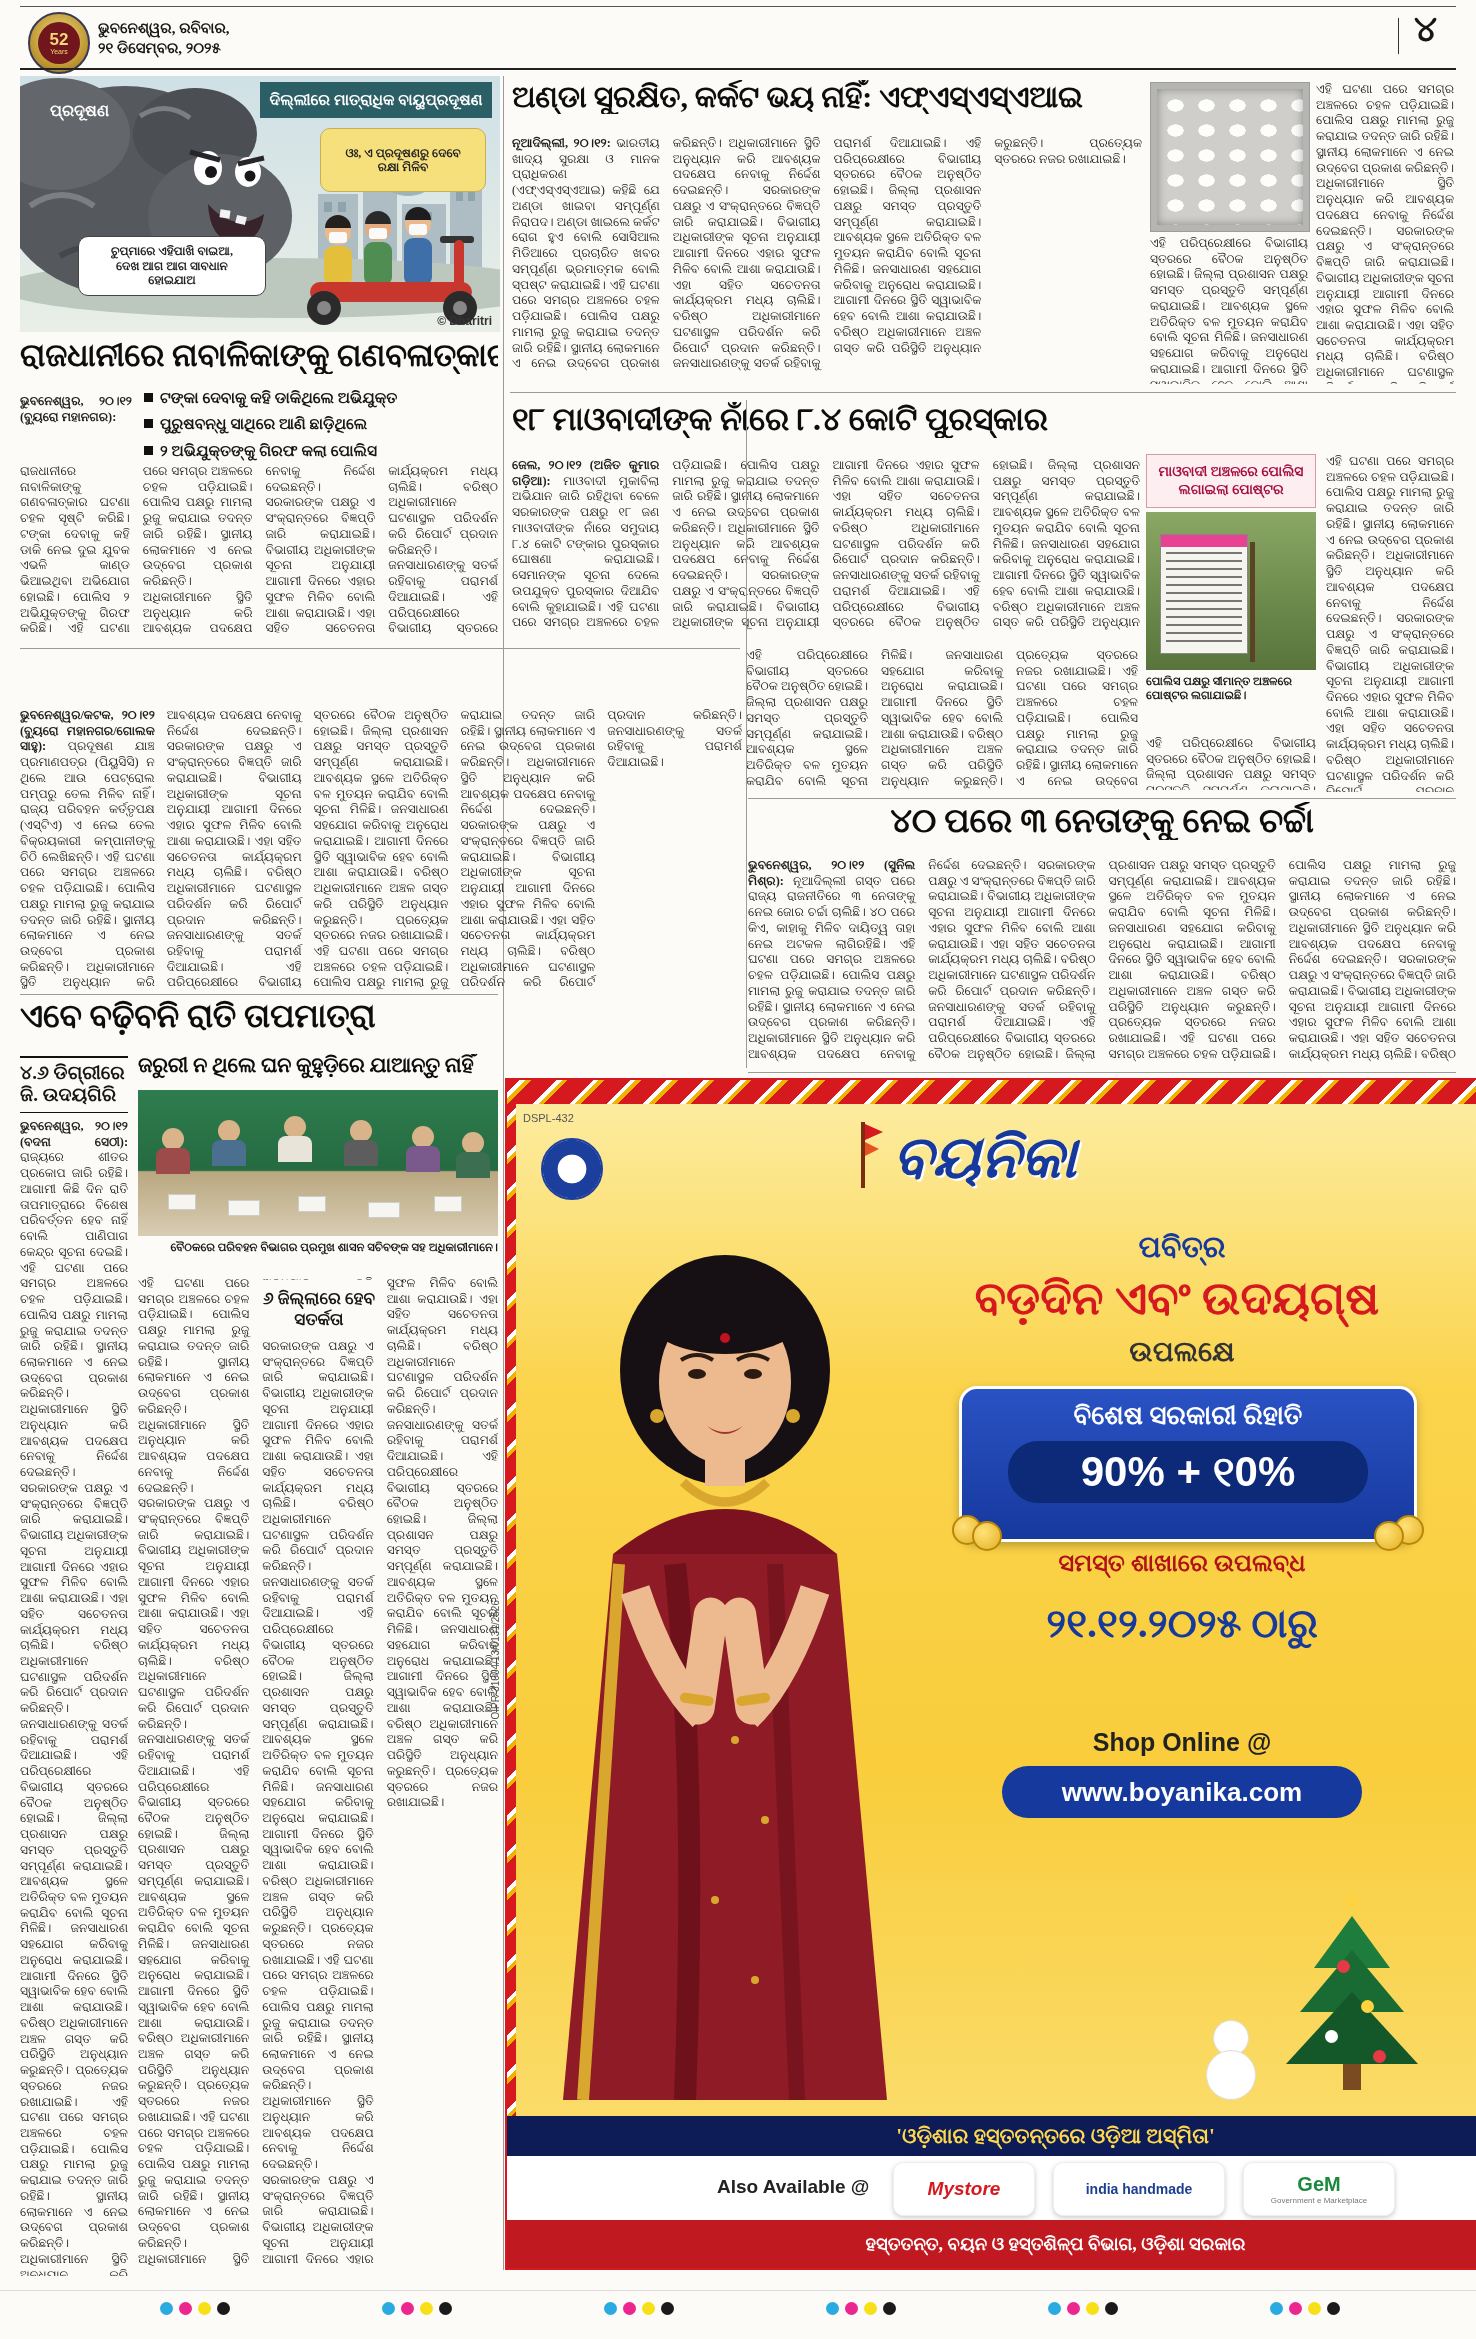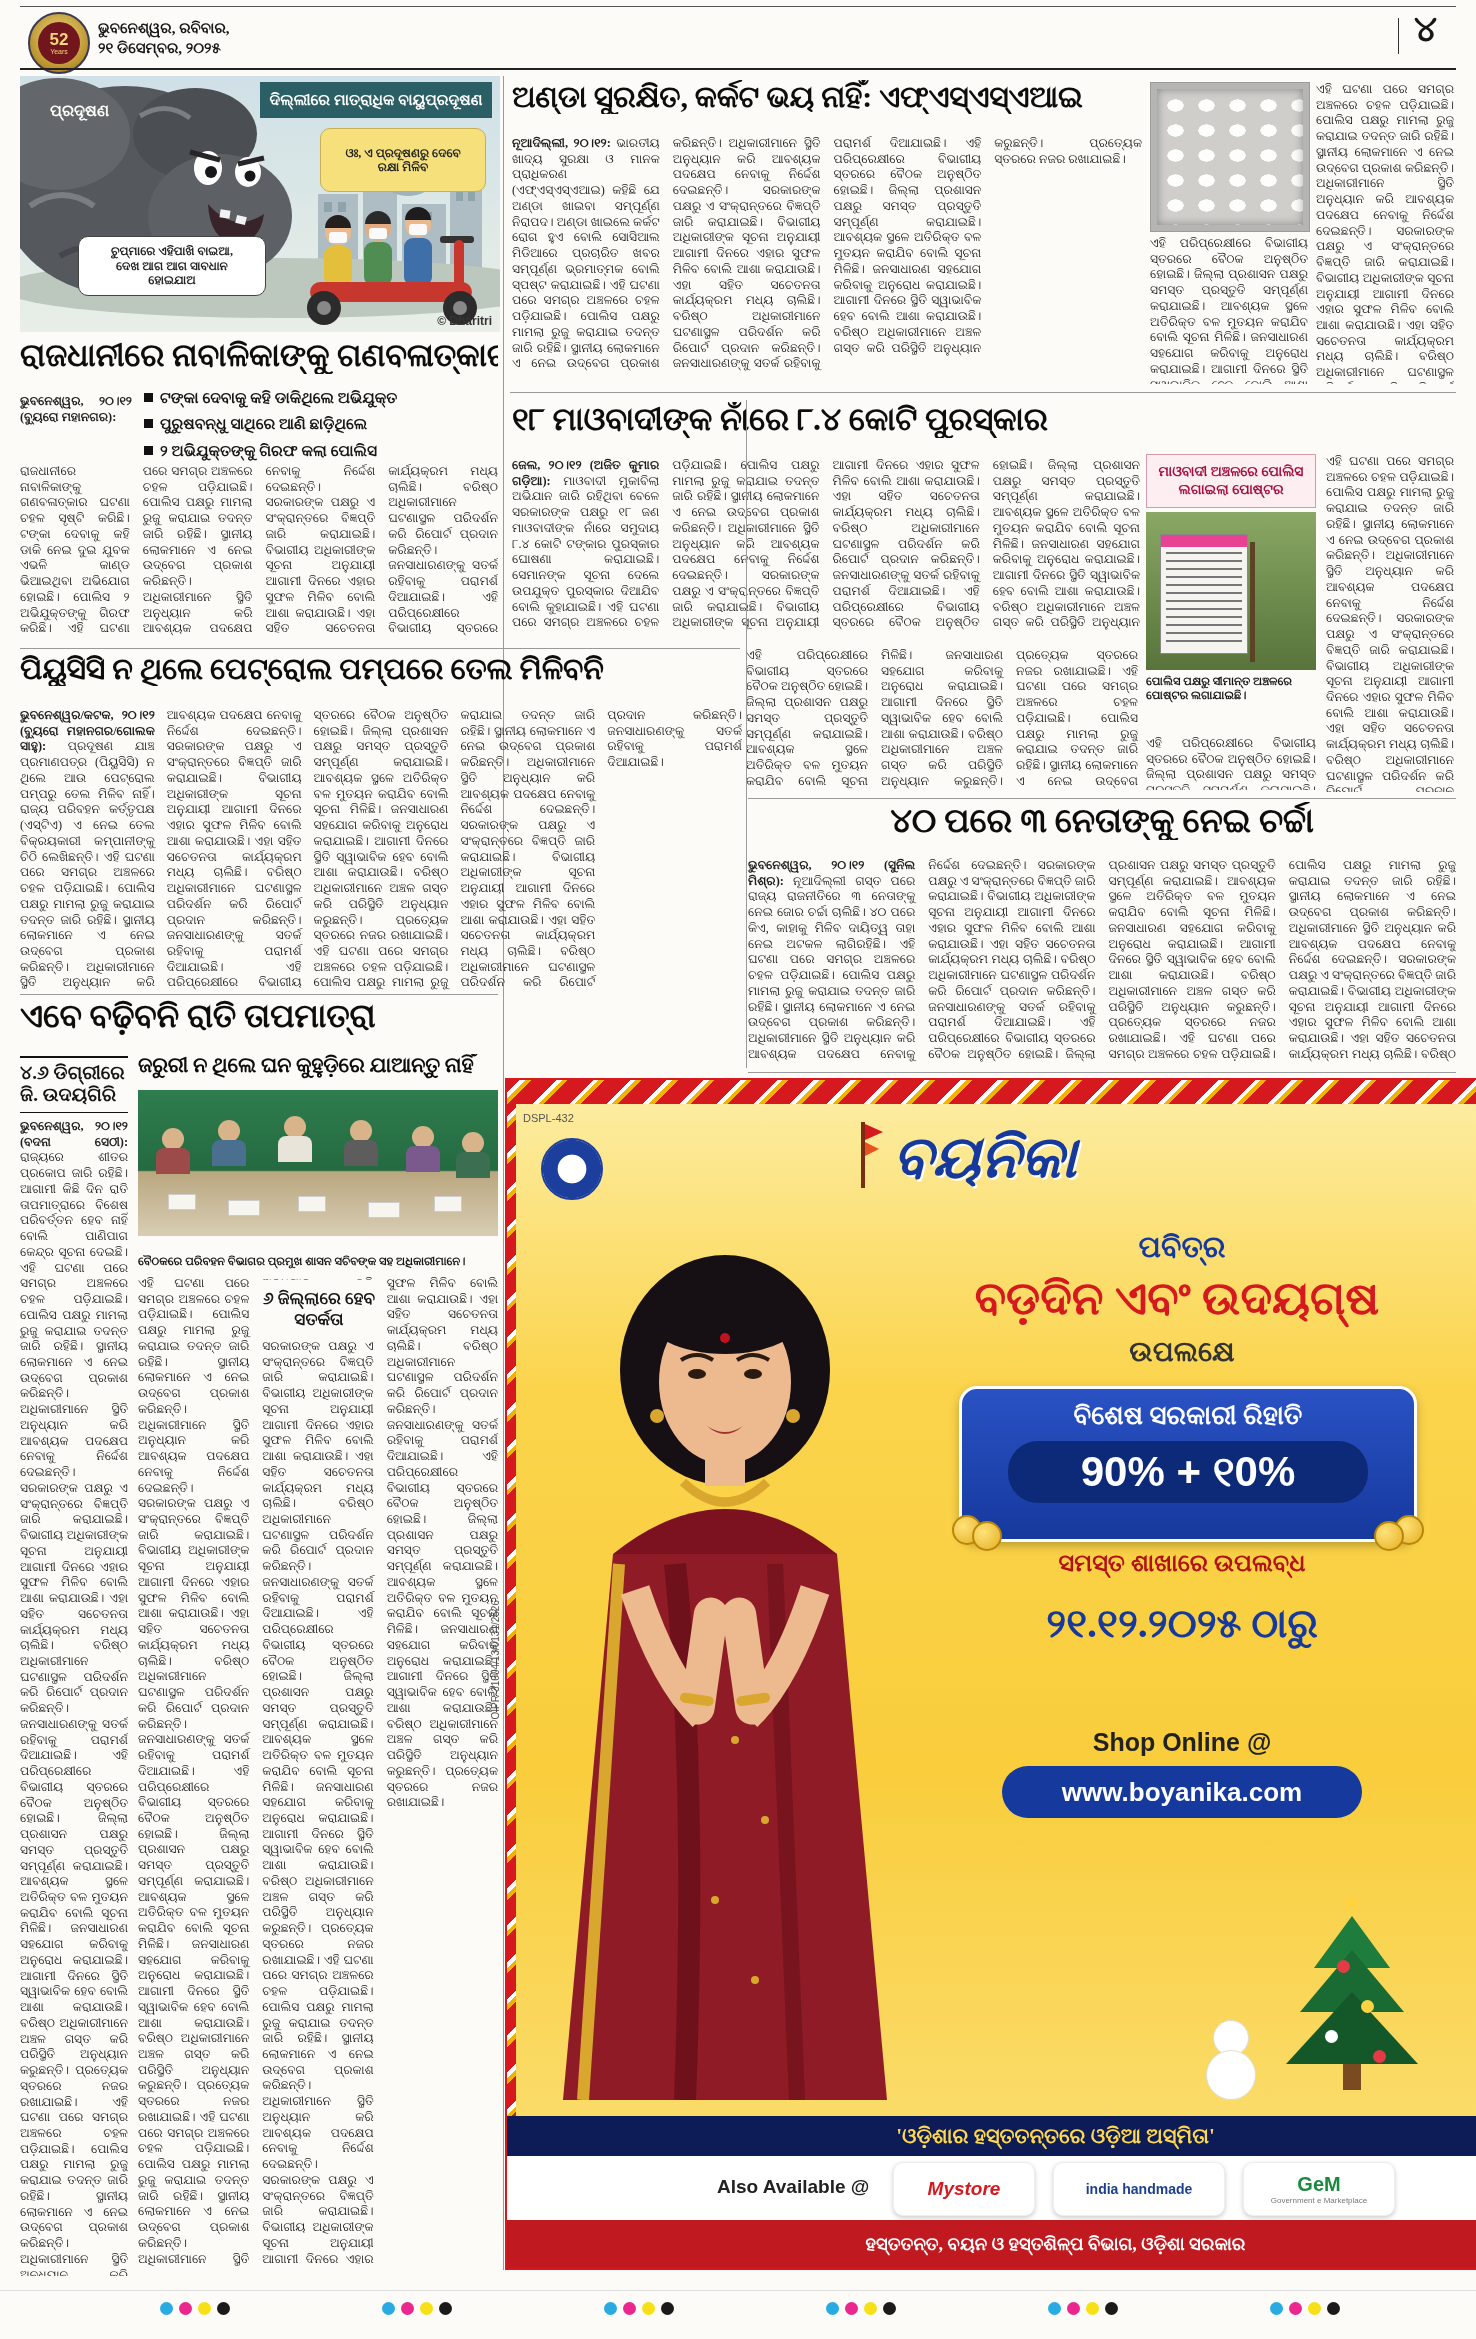--- a/index.html
+++ b/index.html
@@ -225,21 +225,20 @@
     <div class="abs body-txt clip cols3" style="left:236px;top:252px;width:392px;height:142px;">
       <span class="seg">ଏହି ପରିପ୍ରେକ୍ଷୀରେ ବିଭାଗୀୟ ସ୍ତରରେ ବୈଠକ ଅନୁଷ୍ଠିତ ହୋଇଛି। ଜିଲ୍ଲା ପ୍ରଶାସନ ପକ୍ଷରୁ ସମସ୍ତ ପ୍ରସ୍ତୁତି ସମ୍ପୂର୍ଣ୍ଣ କରାଯାଇଛି। ଆବଶ୍ୟକ ସ୍ଥଳେ ଅତିରିକ୍ତ ବଳ ମୁତୟନ କରାଯିବ ବୋଲି ସୂଚନା ମିଳିଛି। ଜନସାଧାରଣ ସହଯୋଗ କରିବାକୁ ଅନୁରୋଧ କରାଯାଇଛି। ଆଗାମୀ ଦିନରେ ସ୍ଥିତି ସ୍ୱାଭାବିକ ହେବ ବୋଲି ଆଶା କରାଯାଉଛି। ବରିଷ୍ଠ ଅଧିକାରୀମାନେ ଅଞ୍ଚଳ ଗସ୍ତ କରି ପରିସ୍ଥିତି ଅନୁଧ୍ୟାନ କରୁଛନ୍ତି। ପ୍ରତ୍ୟେକ ସ୍ତରରେ ନଜର ରଖାଯାଇଛି।</span><span class="seg">ଏହି ଘଟଣା ପରେ ସମଗ୍ର ଅଞ୍ଚଳରେ ଚହଳ ପଡ଼ିଯାଇଛି। ପୋଲିସ ପକ୍ଷରୁ ମାମଲା ରୁଜୁ କରାଯାଇ ତଦନ୍ତ ଜାରି ରହିଛି। ସ୍ଥାନୀୟ ଲୋକମାନେ ଏ ନେଇ ଉଦ୍‌ବେଗ ପ୍ରକାଶ କରିଛନ୍ତି। ଅଧିକାରୀମାନେ ସ୍ଥିତି ଅନୁଧ୍ୟାନ କରି ଆବଶ୍ୟକ ପଦକ୍ଷେପ ନେବାକୁ ନିର୍ଦ୍ଦେଶ ଦେଇଛନ୍ତି। ସରକାରଙ୍କ ପକ୍ଷରୁ ଏ ସଂକ୍ରାନ୍ତରେ ବିଜ୍ଞପ୍ତି ଜାରି କରାଯାଇଛି। ବିଭାଗୀୟ ଅଧିକାରୀଙ୍କ ସୂଚନା ଅନୁଯାୟୀ ଆଗାମୀ ଦିନରେ ଏହାର ସୁଫଳ ମିଳିବ ବୋଲି ଆଶା କରାଯାଉଛି। ଏହା ସହିତ ସଚେତନତା କାର୍ଯ୍ୟକ୍ରମ ମଧ୍ୟ ଚାଲିଛି। ବରିଷ୍ଠ ଅଧିକାରୀମାନେ ଘଟଣାସ୍ଥଳ ପରିଦର୍ଶନ କରି ରିପୋର୍ଟ ପ୍ରଦାନ କରିଛନ୍ତି। ଜନସାଧାରଣଙ୍କୁ ସତର୍କ ରହିବାକୁ ପରାମର୍ଶ ଦିଆଯାଇଛି।</span>
     </div>
   </div>
 
   <div class="abs rule-thin" style="left:748px;top:798px;width:708px;height:1px;background:#9a9a9a;"></div>
   <div class="abs rule-thin" style="left:746px;top:400px;height:668px;"></div>
 
   <div class="abs rule-thin" style="left:20px;top:648px;width:720px;height:1px;background:#9a9a9a;"></div>
   <div class="abs" style="left:20px;top:652px;width:722px;height:344px;">
-    <div class="abs hl" style="left:0;top:0;width:720px;font-size:30px;">ପିୟୁସିସି ନ ଥିଲେ ପେଟ୍ରୋଲ ପମ୍ପରେ ତେଲ ମିଳିବନି</div>
     <div class="abs body-txt clip cols5" style="left:0;top:56px;width:722px;height:286px;">
       <span class="dl seg">ଭୁବନେଶ୍ୱର/କଟକ, ୨୦।୧୨ (ବ୍ୟୁରୋ ମହାନଗର/ଗୋଲକ ସାହୁ):</span><span class="seg">ପ୍ରଦୂଷଣ ଯାଞ୍ଚ ପ୍ରମାଣପତ୍ର (ପିୟୁସିସି) ନ ଥିଲେ ଆଉ ପେଟ୍ରୋଲ ପମ୍ପରୁ ତେଲ ମିଳିବ ନାହିଁ। ରାଜ୍ୟ ପରିବହନ କର୍ତ୍ତୃପକ୍ଷ (ଏସ୍‌ଟିଏ) ଏ ନେଇ ତେଲ ବିକ୍ରୟକାରୀ କମ୍ପାନୀଙ୍କୁ ଚିଠି ଲେଖିଛନ୍ତି।</span><span class="seg">ଏହି ଘଟଣା ପରେ ସମଗ୍ର ଅଞ୍ଚଳରେ ଚହଳ ପଡ଼ିଯାଇଛି। ପୋଲିସ ପକ୍ଷରୁ ମାମଲା ରୁଜୁ କରାଯାଇ ତଦନ୍ତ ଜାରି ରହିଛି। ସ୍ଥାନୀୟ ଲୋକମାନେ ଏ ନେଇ ଉଦ୍‌ବେଗ ପ୍ରକାଶ କରିଛନ୍ତି। ଅଧିକାରୀମାନେ ସ୍ଥିତି ଅନୁଧ୍ୟାନ କରି ଆବଶ୍ୟକ ପଦକ୍ଷେପ ନେବାକୁ ନିର୍ଦ୍ଦେଶ ଦେଇଛନ୍ତି। ସରକାରଙ୍କ ପକ୍ଷରୁ ଏ ସଂକ୍ରାନ୍ତରେ ବିଜ୍ଞପ୍ତି ଜାରି କରାଯାଇଛି। ବିଭାଗୀୟ ଅଧିକାରୀଙ୍କ ସୂଚନା ଅନୁଯାୟୀ ଆଗାମୀ ଦିନରେ ଏହାର ସୁଫଳ ମିଳିବ ବୋଲି ଆଶା କରାଯାଉଛି। ଏହା ସହିତ ସଚେତନତା କାର୍ଯ୍ୟକ୍ରମ ମଧ୍ୟ ଚାଲିଛି। ବରିଷ୍ଠ ଅଧିକାରୀମାନେ ଘଟଣାସ୍ଥଳ ପରିଦର୍ଶନ କରି ରିପୋର୍ଟ ପ୍ରଦାନ କରିଛନ୍ତି। ଜନସାଧାରଣଙ୍କୁ ସତର୍କ ରହିବାକୁ ପରାମର୍ଶ ଦିଆଯାଇଛି।</span><span class="seg">ଏହି ପରିପ୍ରେକ୍ଷୀରେ ବିଭାଗୀୟ ସ୍ତରରେ ବୈଠକ ଅନୁଷ୍ଠିତ ହୋଇଛି। ଜିଲ୍ଲା ପ୍ରଶାସନ ପକ୍ଷରୁ ସମସ୍ତ ପ୍ରସ୍ତୁତି ସମ୍ପୂର୍ଣ୍ଣ କରାଯାଇଛି। ଆବଶ୍ୟକ ସ୍ଥଳେ ଅତିରିକ୍ତ ବଳ ମୁତୟନ କରାଯିବ ବୋଲି ସୂଚନା ମିଳିଛି। ଜନସାଧାରଣ ସହଯୋଗ କରିବାକୁ ଅନୁରୋଧ କରାଯାଇଛି। ଆଗାମୀ ଦିନରେ ସ୍ଥିତି ସ୍ୱାଭାବିକ ହେବ ବୋଲି ଆଶା କରାଯାଉଛି। ବରିଷ୍ଠ ଅଧିକାରୀମାନେ ଅଞ୍ଚଳ ଗସ୍ତ କରି ପରିସ୍ଥିତି ଅନୁଧ୍ୟାନ କରୁଛନ୍ତି। ପ୍ରତ୍ୟେକ ସ୍ତରରେ ନଜର ରଖାଯାଇଛି।</span><span class="seg">ଏହି ଘଟଣା ପରେ ସମଗ୍ର ଅଞ୍ଚଳରେ ଚହଳ ପଡ଼ିଯାଇଛି। ପୋଲିସ ପକ୍ଷରୁ ମାମଲା ରୁଜୁ କରାଯାଇ ତଦନ୍ତ ଜାରି ରହିଛି। ସ୍ଥାନୀୟ ଲୋକମାନେ ଏ ନେଇ ଉଦ୍‌ବେଗ ପ୍ରକାଶ କରିଛନ୍ତି। ଅଧିକାରୀମାନେ ସ୍ଥିତି ଅନୁଧ୍ୟାନ କରି ଆବଶ୍ୟକ ପଦକ୍ଷେପ ନେବାକୁ ନିର୍ଦ୍ଦେଶ ଦେଇଛନ୍ତି। ସରକାରଙ୍କ ପକ୍ଷରୁ ଏ ସଂକ୍ରାନ୍ତରେ ବିଜ୍ଞପ୍ତି ଜାରି କରାଯାଇଛି। ବିଭାଗୀୟ ଅଧିକାରୀଙ୍କ ସୂଚନା ଅନୁଯାୟୀ ଆଗାମୀ ଦିନରେ ଏହାର ସୁଫଳ ମିଳିବ ବୋଲି ଆଶା କରାଯାଉଛି। ଏହା ସହିତ ସଚେତନତା କାର୍ଯ୍ୟକ୍ରମ ମଧ୍ୟ ଚାଲିଛି। ବରିଷ୍ଠ ଅଧିକାରୀମାନେ ଘଟଣାସ୍ଥଳ ପରିଦର୍ଶନ କରି ରିପୋର୍ଟ ପ୍ରଦାନ କରିଛନ୍ତି। ଜନସାଧାରଣଙ୍କୁ ସତର୍କ ରହିବାକୁ ପରାମର୍ଶ ଦିଆଯାଇଛି।</span>
     </div>
   </div>
 
   <div class="abs" style="left:748px;top:802px;width:708px;height:268px;">
     <div class="abs hl" style="left:0;top:0;width:708px;font-size:34px;text-align:center;">୪୦ ପରେ ୩ ନେତାଙ୍କୁ ନେଇ ଚର୍ଚ୍ଚା</div>
     <div class="abs body-txt clip cols4" style="left:0;top:56px;width:708px;height:210px;">
       <span class="dl seg">ଭୁବନେଶ୍ୱର, ୨୦।୧୨ (ସୁନିଲ ମିଶ୍ର):</span><span class="seg">ନୂଆଦିଲ୍ଲୀ ଗସ୍ତ ପରେ ରାଜ୍ୟ ରାଜନୀତିରେ ୩ ନେତାଙ୍କୁ ନେଇ ଜୋର ଚର୍ଚ୍ଚା ଚାଲିଛି। ୪୦ ପରେ କିଏ, କାହାକୁ ମିଳିବ ଦାୟିତ୍ୱ ତାହା ନେଇ ଅଟକଳ ଲାଗିରହିଛି।</span><span class="seg">ଏହି ଘଟଣା ପରେ ସମଗ୍ର ଅଞ୍ଚଳରେ ଚହଳ ପଡ଼ିଯାଇଛି। ପୋଲିସ ପକ୍ଷରୁ ମାମଲା ରୁଜୁ କରାଯାଇ ତଦନ୍ତ ଜାରି ରହିଛି। ସ୍ଥାନୀୟ ଲୋକମାନେ ଏ ନେଇ ଉଦ୍‌ବେଗ ପ୍ରକାଶ କରିଛନ୍ତି। ଅଧିକାରୀମାନେ ସ୍ଥିତି ଅନୁଧ୍ୟାନ କରି ଆବଶ୍ୟକ ପଦକ୍ଷେପ ନେବାକୁ ନିର୍ଦ୍ଦେଶ ଦେଇଛନ୍ତି। ସରକାରଙ୍କ ପକ୍ଷରୁ ଏ ସଂକ୍ରାନ୍ତରେ ବିଜ୍ଞପ୍ତି ଜାରି କରାଯାଇଛି। ବିଭାଗୀୟ ଅଧିକାରୀଙ୍କ ସୂଚନା ଅନୁଯାୟୀ ଆଗାମୀ ଦିନରେ ଏହାର ସୁଫଳ ମିଳିବ ବୋଲି ଆଶା କରାଯାଉଛି। ଏହା ସହିତ ସଚେତନତା କାର୍ଯ୍ୟକ୍ରମ ମଧ୍ୟ ଚାଲିଛି। ବରିଷ୍ଠ ଅଧିକାରୀମାନେ ଘଟଣାସ୍ଥଳ ପରିଦର୍ଶନ କରି ରିପୋର୍ଟ ପ୍ରଦାନ କରିଛନ୍ତି। ଜନସାଧାରଣଙ୍କୁ ସତର୍କ ରହିବାକୁ ପରାମର୍ଶ ଦିଆଯାଇଛି।</span><span class="seg">ଏହି ପରିପ୍ରେକ୍ଷୀରେ ବିଭାଗୀୟ ସ୍ତରରେ ବୈଠକ ଅନୁଷ୍ଠିତ ହୋଇଛି। ଜିଲ୍ଲା ପ୍ରଶାସନ ପକ୍ଷରୁ ସମସ୍ତ ପ୍ରସ୍ତୁତି ସମ୍ପୂର୍ଣ୍ଣ କରାଯାଇଛି। ଆବଶ୍ୟକ ସ୍ଥଳେ ଅତିରିକ୍ତ ବଳ ମୁତୟନ କରାଯିବ ବୋଲି ସୂଚନା ମିଳିଛି। ଜନସାଧାରଣ ସହଯୋଗ କରିବାକୁ ଅନୁରୋଧ କରାଯାଇଛି। ଆଗାମୀ ଦିନରେ ସ୍ଥିତି ସ୍ୱାଭାବିକ ହେବ ବୋଲି ଆଶା କରାଯାଉଛି। ବରିଷ୍ଠ ଅଧିକାରୀମାନେ ଅଞ୍ଚଳ ଗସ୍ତ କରି ପରିସ୍ଥିତି ଅନୁଧ୍ୟାନ କରୁଛନ୍ତି। ପ୍ରତ୍ୟେକ ସ୍ତରରେ ନଜର ରଖାଯାଇଛି।</span><span class="seg">ଏହି ଘଟଣା ପରେ ସମଗ୍ର ଅଞ୍ଚଳରେ ଚହଳ ପଡ଼ିଯାଇଛି। ପୋଲିସ ପକ୍ଷରୁ ମାମଲା ରୁଜୁ କରାଯାଇ ତଦନ୍ତ ଜାରି ରହିଛି। ସ୍ଥାନୀୟ ଲୋକମାନେ ଏ ନେଇ ଉଦ୍‌ବେଗ ପ୍ରକାଶ କରିଛନ୍ତି। ଅଧିକାରୀମାନେ ସ୍ଥିତି ଅନୁଧ୍ୟାନ କରି ଆବଶ୍ୟକ ପଦକ୍ଷେପ ନେବାକୁ ନିର୍ଦ୍ଦେଶ ଦେଇଛନ୍ତି। ସରକାରଙ୍କ ପକ୍ଷରୁ ଏ ସଂକ୍ରାନ୍ତରେ ବିଜ୍ଞପ୍ତି ଜାରି କରାଯାଇଛି। ବିଭାଗୀୟ ଅଧିକାରୀଙ୍କ ସୂଚନା ଅନୁଯାୟୀ ଆଗାମୀ ଦିନରେ ଏହାର ସୁଫଳ ମିଳିବ ବୋଲି ଆଶା କରାଯାଉଛି। ଏହା ସହିତ ସଚେତନତା କାର୍ଯ୍ୟକ୍ରମ ମଧ୍ୟ ଚାଲିଛି। ବରିଷ୍ଠ ଅଧିକାରୀମାନେ ଘଟଣାସ୍ଥଳ ପରିଦର୍ଶନ କରି ରିପୋର୍ଟ ପ୍ରଦାନ କରିଛନ୍ତି। ଜନସାଧାରଣଙ୍କୁ ସତର୍କ ରହିବାକୁ ପରାମର୍ଶ ଦିଆଯାଇଛି।</span>
     </div>
@@ -285,21 +284,21 @@
       <div class="person" style="left:318px;top:42px;">
           <div class="p-head"></div>
           <div class="p-body" style="background:#3c6e52;"></div>
         </div>
       <div class="paper" style="left:30px;top:104px;width:26px;height:14px;"></div>
       <div class="paper" style="left:90px;top:110px;width:30px;height:14px;"></div>
       <div class="paper" style="left:160px;top:106px;width:26px;height:14px;"></div>
       <div class="paper" style="left:230px;top:112px;width:30px;height:14px;"></div>
       <div class="paper" style="left:296px;top:106px;width:26px;height:14px;"></div>
     </div>
-    <div class="abs caption clip" style="left:118px;top:256px;width:360px;height:30px;">ବୈଠକରେ ପରିବହନ ବିଭାଗର ପ୍ରମୁଖ ଶାସନ ସଚିବଙ୍କ ସହ ଅଧିକାରୀମାନେ।</div>
+    <div class="abs caption clip" style="left:118px;top:242px;width:360px;height:30px;text-align:right;">ବୈଠକରେ ପରିବହନ ବିଭାଗର ପ୍ରମୁଖ ଶାସନ ସଚିବଙ୍କ ସହ ଅଧିକାରୀମାନେ।</div>
 
     <div class="abs body-txt clip cols3" style="left:118px;top:278px;width:360px;height:1000px;">
       <span class="seg">ଏହି ଘଟଣା ପରେ ସମଗ୍ର ଅଞ୍ଚଳରେ ଚହଳ ପଡ଼ିଯାଇଛି। ପୋଲିସ ପକ୍ଷରୁ ମାମଲା ରୁଜୁ କରାଯାଇ ତଦନ୍ତ ଜାରି ରହିଛି। ସ୍ଥାନୀୟ ଲୋକମାନେ ଏ ନେଇ ଉଦ୍‌ବେଗ ପ୍ରକାଶ କରିଛନ୍ତି। ଅଧିକାରୀମାନେ ସ୍ଥିତି ଅନୁଧ୍ୟାନ କରି ଆବଶ୍ୟକ ପଦକ୍ଷେପ ନେବାକୁ ନିର୍ଦ୍ଦେଶ ଦେଇଛନ୍ତି। ସରକାରଙ୍କ ପକ୍ଷରୁ ଏ ସଂକ୍ରାନ୍ତରେ ବିଜ୍ଞପ୍ତି ଜାରି କରାଯାଇଛି। ବିଭାଗୀୟ ଅଧିକାରୀଙ୍କ ସୂଚନା ଅନୁଯାୟୀ ଆଗାମୀ ଦିନରେ ଏହାର ସୁଫଳ ମିଳିବ ବୋଲି ଆଶା କରାଯାଉଛି। ଏହା ସହିତ ସଚେତନତା କାର୍ଯ୍ୟକ୍ରମ ମଧ୍ୟ ଚାଲିଛି। ବରିଷ୍ଠ ଅଧିକାରୀମାନେ ଘଟଣାସ୍ଥଳ ପରିଦର୍ଶନ କରି ରିପୋର୍ଟ ପ୍ରଦାନ କରିଛନ୍ତି। ଜନସାଧାରଣଙ୍କୁ ସତର୍କ ରହିବାକୁ ପରାମର୍ଶ ଦିଆଯାଇଛି।</span><span class="seg">ଏହି ପରିପ୍ରେକ୍ଷୀରେ ବିଭାଗୀୟ ସ୍ତରରେ ବୈଠକ ଅନୁଷ୍ଠିତ ହୋଇଛି। ଜିଲ୍ଲା ପ୍ରଶାସନ ପକ୍ଷରୁ ସମସ୍ତ ପ୍ରସ୍ତୁତି ସମ୍ପୂର୍ଣ୍ଣ କରାଯାଇଛି। ଆବଶ୍ୟକ ସ୍ଥଳେ ଅତିରିକ୍ତ ବଳ ମୁତୟନ କରାଯିବ ବୋଲି ସୂଚନା ମିଳିଛି। ଜନସାଧାରଣ ସହଯୋଗ କରିବାକୁ ଅନୁରୋଧ କରାଯାଇଛି। ଆଗାମୀ ଦିନରେ ସ୍ଥିତି ସ୍ୱାଭାବିକ ହେବ ବୋଲି ଆଶା କରାଯାଉଛି। ବରିଷ୍ଠ ଅଧିକାରୀମାନେ ଅଞ୍ଚଳ ଗସ୍ତ କରି ପରିସ୍ଥିତି ଅନୁଧ୍ୟାନ କରୁଛନ୍ତି। ପ୍ରତ୍ୟେକ ସ୍ତରରେ ନଜର ରଖାଯାଇଛି।</span><span class="seg">ଏହି ଘଟଣା ପରେ ସମଗ୍ର ଅଞ୍ଚଳରେ ଚହଳ ପଡ଼ିଯାଇଛି। ପୋଲିସ ପକ୍ଷରୁ ମାମଲା ରୁଜୁ କରାଯାଇ ତଦନ୍ତ ଜାରି ରହିଛି। ସ୍ଥାନୀୟ ଲୋକମାନେ ଏ ନେଇ ଉଦ୍‌ବେଗ ପ୍ରକାଶ କରିଛନ୍ତି। ଅଧିକାରୀମାନେ ସ୍ଥିତି ଅନୁଧ୍ୟାନ କରି ଆବଶ୍ୟକ ପଦକ୍ଷେପ ନେବାକୁ ନିର୍ଦ୍ଦେଶ ଦେଇଛନ୍ତି। ସରକାରଙ୍କ ପକ୍ଷରୁ ଏ ସଂକ୍ରାନ୍ତରେ ବିଜ୍ଞପ୍ତି ଜାରି କରାଯାଇଛି। ବିଭାଗୀୟ ଅଧିକାରୀଙ୍କ ସୂଚନା ଅନୁଯାୟୀ ଆଗାମୀ ଦିନରେ ଏହାର ସୁଫଳ ମିଳିବ ବୋଲି ଆଶା କରାଯାଉଛି। ଏହା ସହିତ ସଚେତନତା କାର୍ଯ୍ୟକ୍ରମ ମଧ୍ୟ ଚାଲିଛି। ବରିଷ୍ଠ ଅଧିକାରୀମାନେ ଘଟଣାସ୍ଥଳ ପରିଦର୍ଶନ କରି ରିପୋର୍ଟ ପ୍ରଦାନ କରିଛନ୍ତି। ଜନସାଧାରଣଙ୍କୁ ସତର୍କ ରହିବାକୁ ପରାମର୍ଶ ଦିଆଯାଇଛି।</span><span class="seg">ଏହି ପରିପ୍ରେକ୍ଷୀରେ ବିଭାଗୀୟ ସ୍ତରରେ ବୈଠକ ଅନୁଷ୍ଠିତ ହୋଇଛି। ଜିଲ୍ଲା ପ୍ରଶାସନ ପକ୍ଷରୁ ସମସ୍ତ ପ୍ରସ୍ତୁତି ସମ୍ପୂର୍ଣ୍ଣ କରାଯାଇଛି। ଆବଶ୍ୟକ ସ୍ଥଳେ ଅତିରିକ୍ତ ବଳ ମୁତୟନ କରାଯିବ ବୋଲି ସୂଚନା ମିଳିଛି। ଜନସାଧାରଣ ସହଯୋଗ କରିବାକୁ ଅନୁରୋଧ କରାଯାଇଛି। ଆଗାମୀ ଦିନରେ ସ୍ଥିତି ସ୍ୱାଭାବିକ ହେବ ବୋଲି ଆଶା କରାଯାଉଛି। ବରିଷ୍ଠ ଅଧିକାରୀମାନେ ଅଞ୍ଚଳ ଗସ୍ତ କରି ପରିସ୍ଥିତି ଅନୁଧ୍ୟାନ କରୁଛନ୍ତି। ପ୍ରତ୍ୟେକ ସ୍ତରରେ ନଜର ରଖାଯାଇଛି।</span><span class="seg">ଏହି ଘଟଣା ପରେ ସମଗ୍ର ଅଞ୍ଚଳରେ ଚହଳ ପଡ଼ିଯାଇଛି। ପୋଲିସ ପକ୍ଷରୁ ମାମଲା ରୁଜୁ କରାଯାଇ ତଦନ୍ତ ଜାରି ରହିଛି। ସ୍ଥାନୀୟ ଲୋକମାନେ ଏ ନେଇ ଉଦ୍‌ବେଗ ପ୍ରକାଶ କରିଛନ୍ତି। ଅଧିକାରୀମାନେ ସ୍ଥିତି ଅନୁଧ୍ୟାନ କରି ଆବଶ୍ୟକ ପଦକ୍ଷେପ ନେବାକୁ ନିର୍ଦ୍ଦେଶ ଦେଇଛନ୍ତି। ସରକାରଙ୍କ ପକ୍ଷରୁ ଏ ସଂକ୍ରାନ୍ତରେ ବିଜ୍ଞପ୍ତି ଜାରି କରାଯାଇଛି। ବିଭାଗୀୟ ଅଧିକାରୀଙ୍କ ସୂଚନା ଅନୁଯାୟୀ ଆଗାମୀ ଦିନରେ ଏହାର ସୁଫଳ ମିଳିବ ବୋଲି ଆଶା କରାଯାଉଛି। ଏହା ସହିତ ସଚେତନତା କାର୍ଯ୍ୟକ୍ରମ ମଧ୍ୟ ଚାଲିଛି। ବରିଷ୍ଠ ଅଧିକାରୀମାନେ ଘଟଣାସ୍ଥଳ ପରିଦର୍ଶନ କରି ରିପୋର୍ଟ ପ୍ରଦାନ କରିଛନ୍ତି। ଜନସାଧାରଣଙ୍କୁ ସତର୍କ ରହିବାକୁ ପରାମର୍ଶ ଦିଆଯାଇଛି।</span><span class="seg">ଏହି ପରିପ୍ରେକ୍ଷୀରେ ବିଭାଗୀୟ ସ୍ତରରେ ବୈଠକ ଅନୁଷ୍ଠିତ ହୋଇଛି। ଜିଲ୍ଲା ପ୍ରଶାସନ ପକ୍ଷରୁ ସମସ୍ତ ପ୍ରସ୍ତୁତି ସମ୍ପୂର୍ଣ୍ଣ କରାଯାଇଛି। ଆବଶ୍ୟକ ସ୍ଥଳେ ଅତିରିକ୍ତ ବଳ ମୁତୟନ କରାଯିବ ବୋଲି ସୂଚନା ମିଳିଛି। ଜନସାଧାରଣ ସହଯୋଗ କରିବାକୁ ଅନୁରୋଧ କରାଯାଇଛି। ଆଗାମୀ ଦିନରେ ସ୍ଥିତି ସ୍ୱାଭାବିକ ହେବ ବୋଲି ଆଶା କରାଯାଉଛି। ବରିଷ୍ଠ ଅଧିକାରୀମାନେ ଅଞ୍ଚଳ ଗସ୍ତ କରି ପରିସ୍ଥିତି ଅନୁଧ୍ୟାନ କରୁଛନ୍ତି। ପ୍ରତ୍ୟେକ ସ୍ତରରେ ନଜର ରଖାଯାଇଛି।</span>
     </div>
     <div class="abs" style="left:240px;top:282px;width:118px;height:58px;background:#fcfbf7;display:flex;align-items:center;justify-content:center;text-align:center;font-weight:bold;font-size:17px;line-height:1.25;">୬ ଜିଲ୍ଲାରେ ହେବ ସତର୍କତା</div>
   </div>
 
   <div class="abs rule-thin" style="left:748px;top:1072px;width:708px;height:1px;background:#9a9a9a;"></div>
 
   <div class="abs ad-bg" style="left:505px;top:1078px;width:1101px;height:1192px;border:2px solid #d6191f;box-sizing:border-box;">

